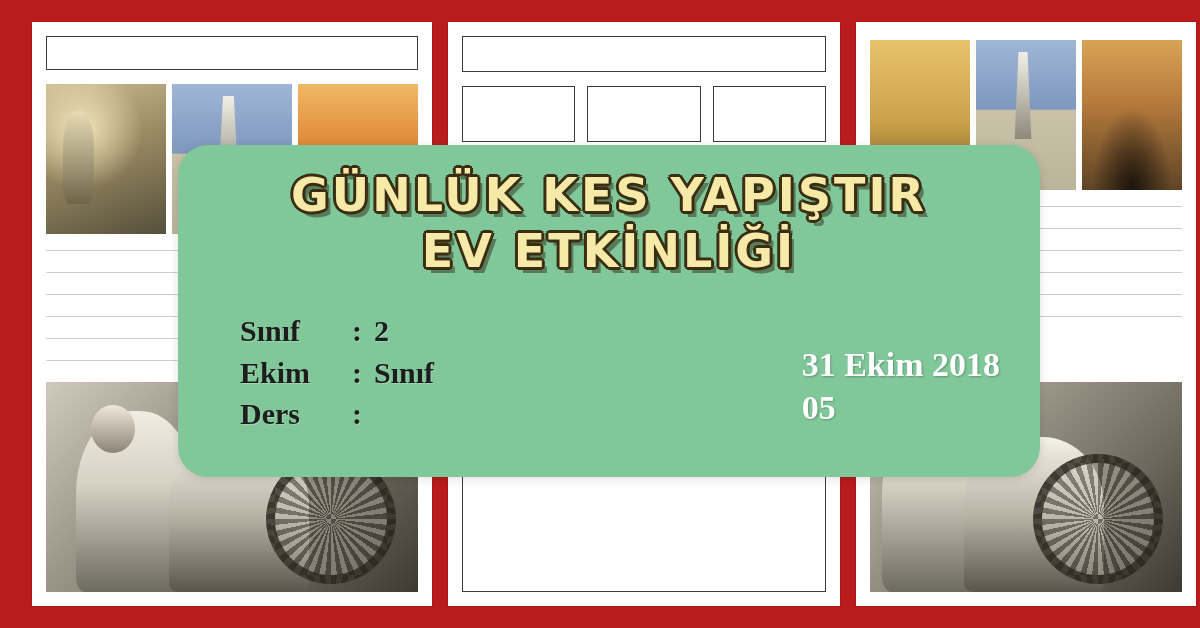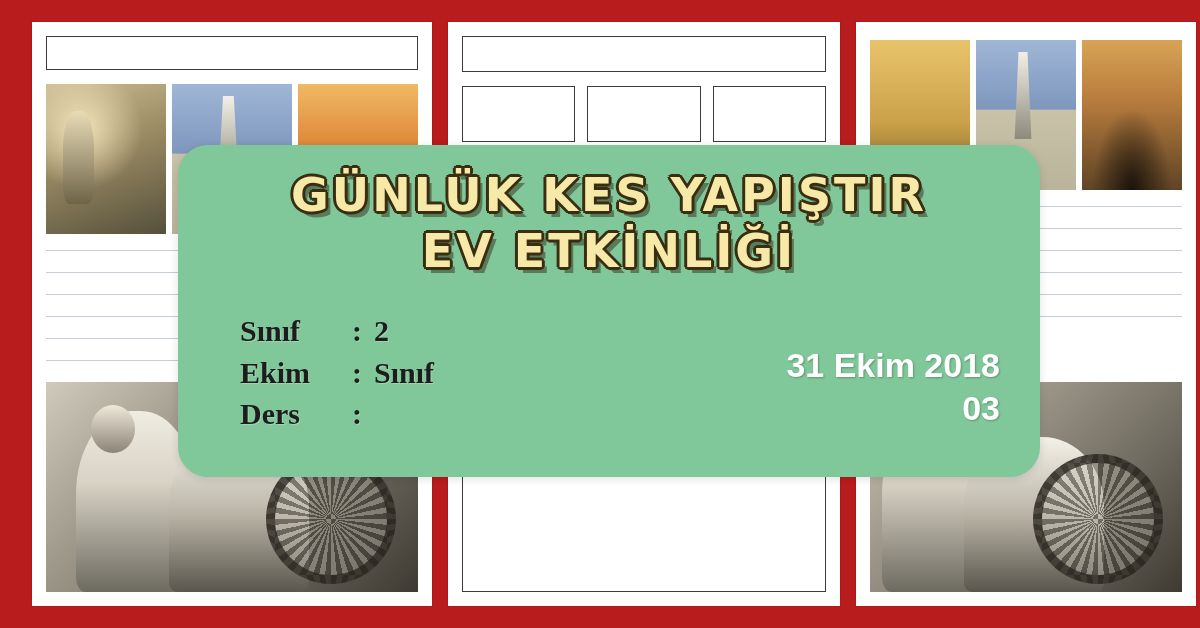--- a/index.html
+++ b/index.html
@@ -202,22 +202,22 @@
     text-shadow: 1px 1px 0 rgba(255,255,255,0.25);
   }
   .info-label { width: 112px; }
   .info-colon { width: 22px; }
   .info-value { }
 
   .date-block {
     position: absolute;
     right: 40px;
     bottom: 48px;
-    text-align: right;
-    font-family: Liberation Sans, sans-serif;
+    text-align: left;
+    font-family: Liberation Serif, serif;
     font-weight: 700;
     font-size: 34px;
     color: #ffffff;
     line-height: 1.25;
     text-shadow: 1px 1px 2px rgba(0,0,0,0.25);
   }
 </style>
 </head>
 <body>
 
@@ -309,17 +309,17 @@
         <span class="info-value">Sınıf</span>
       </div>
       <div class="info-row">
         <span class="info-label">Ders</span>
         <span class="info-colon">:</span>
       </div>
     </div>
 
     <div class="date-block">
       <div>31 Ekim 2018</div>
-      <div>03</div>
+      <div>05</div>
     </div>
   </div>
 
 </div>
 
 </body></html>

